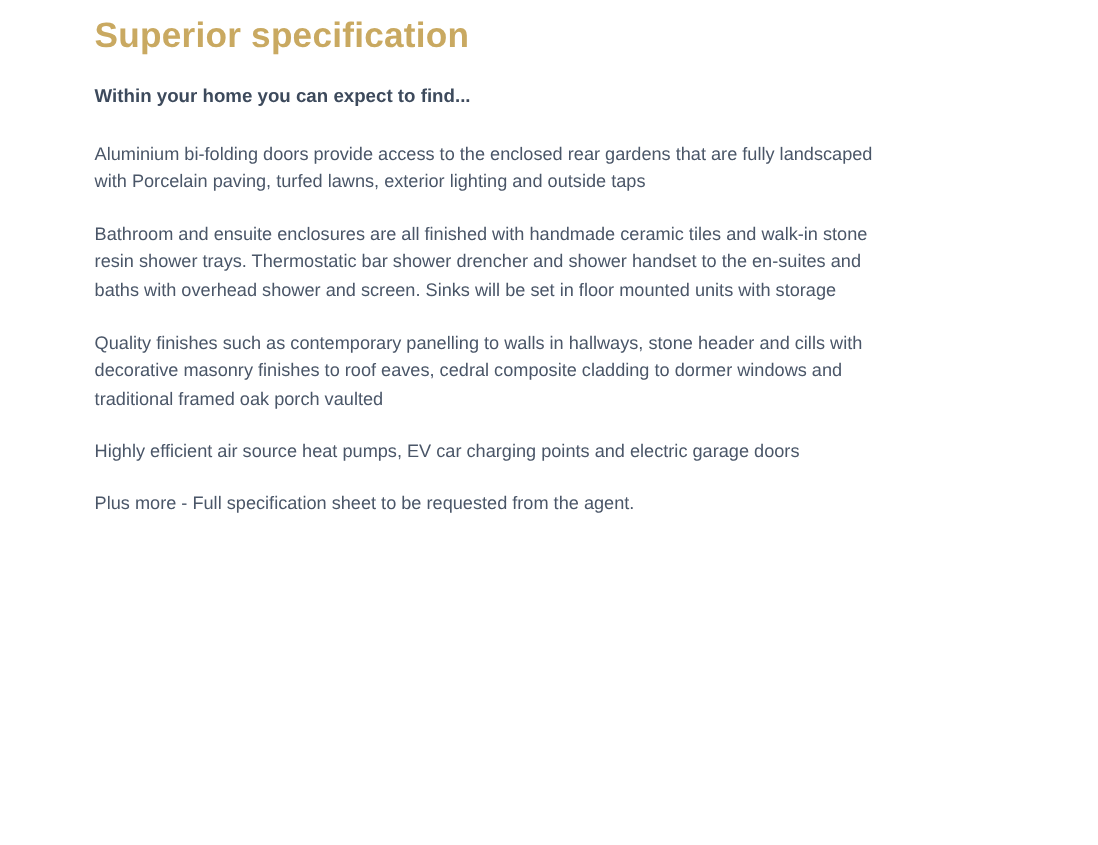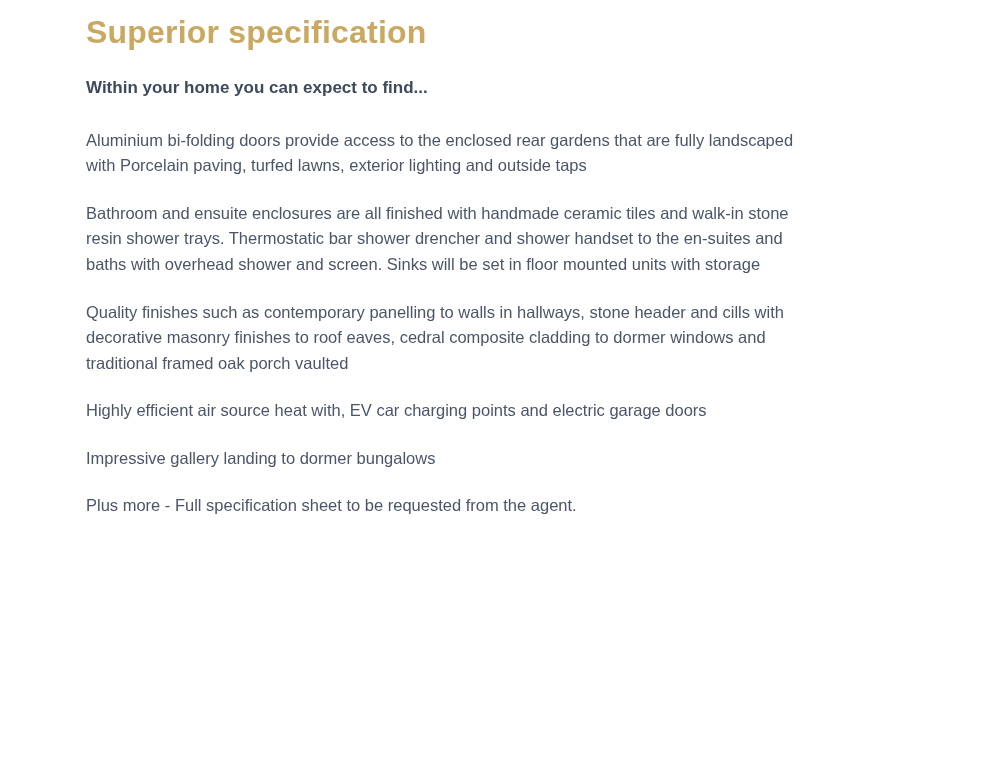--- a/index.html
+++ b/index.html
@@ -56,17 +56,16 @@
 </head>
 <body>
 
 <div class="page">
   <h1 class="doc-title">Superior specification</h1>
   <p class="intro">Within your home you can expect to find...</p>
   <ul class="spec-list">
     <li class="spec-item">Aluminium bi-folding doors provide access to the enclosed rear gardens that are fully landscaped with Porcelain paving, turfed lawns, exterior lighting and outside taps</li>
     <li class="spec-item">Bathroom and ensuite enclosures are all finished with handmade ceramic tiles and walk-in stone resin shower trays. Thermostatic bar shower drencher and shower handset to the en-suites and baths with overhead shower and screen. Sinks will be set in floor mounted units with storage</li>
     <li class="spec-item">Quality finishes such as contemporary panelling to walls in hallways, stone header and cills with decorative masonry finishes to roof eaves, cedral composite cladding to dormer windows and traditional framed oak porch vaulted</li>
-    <li class="spec-item">Highly efficient air source heat with, EV car charging points and electric garage doors</li>
-    <li class="spec-item">Impressive gallery landing to dormer bungalows</li>
+    <li class="spec-item">Highly efficient air source heat pumps, EV car charging points and electric garage doors</li>
     <li class="spec-item">Plus more - Full specification sheet to be requested from the agent.</li>
   </ul>
 </div>
 
 </body></html>

